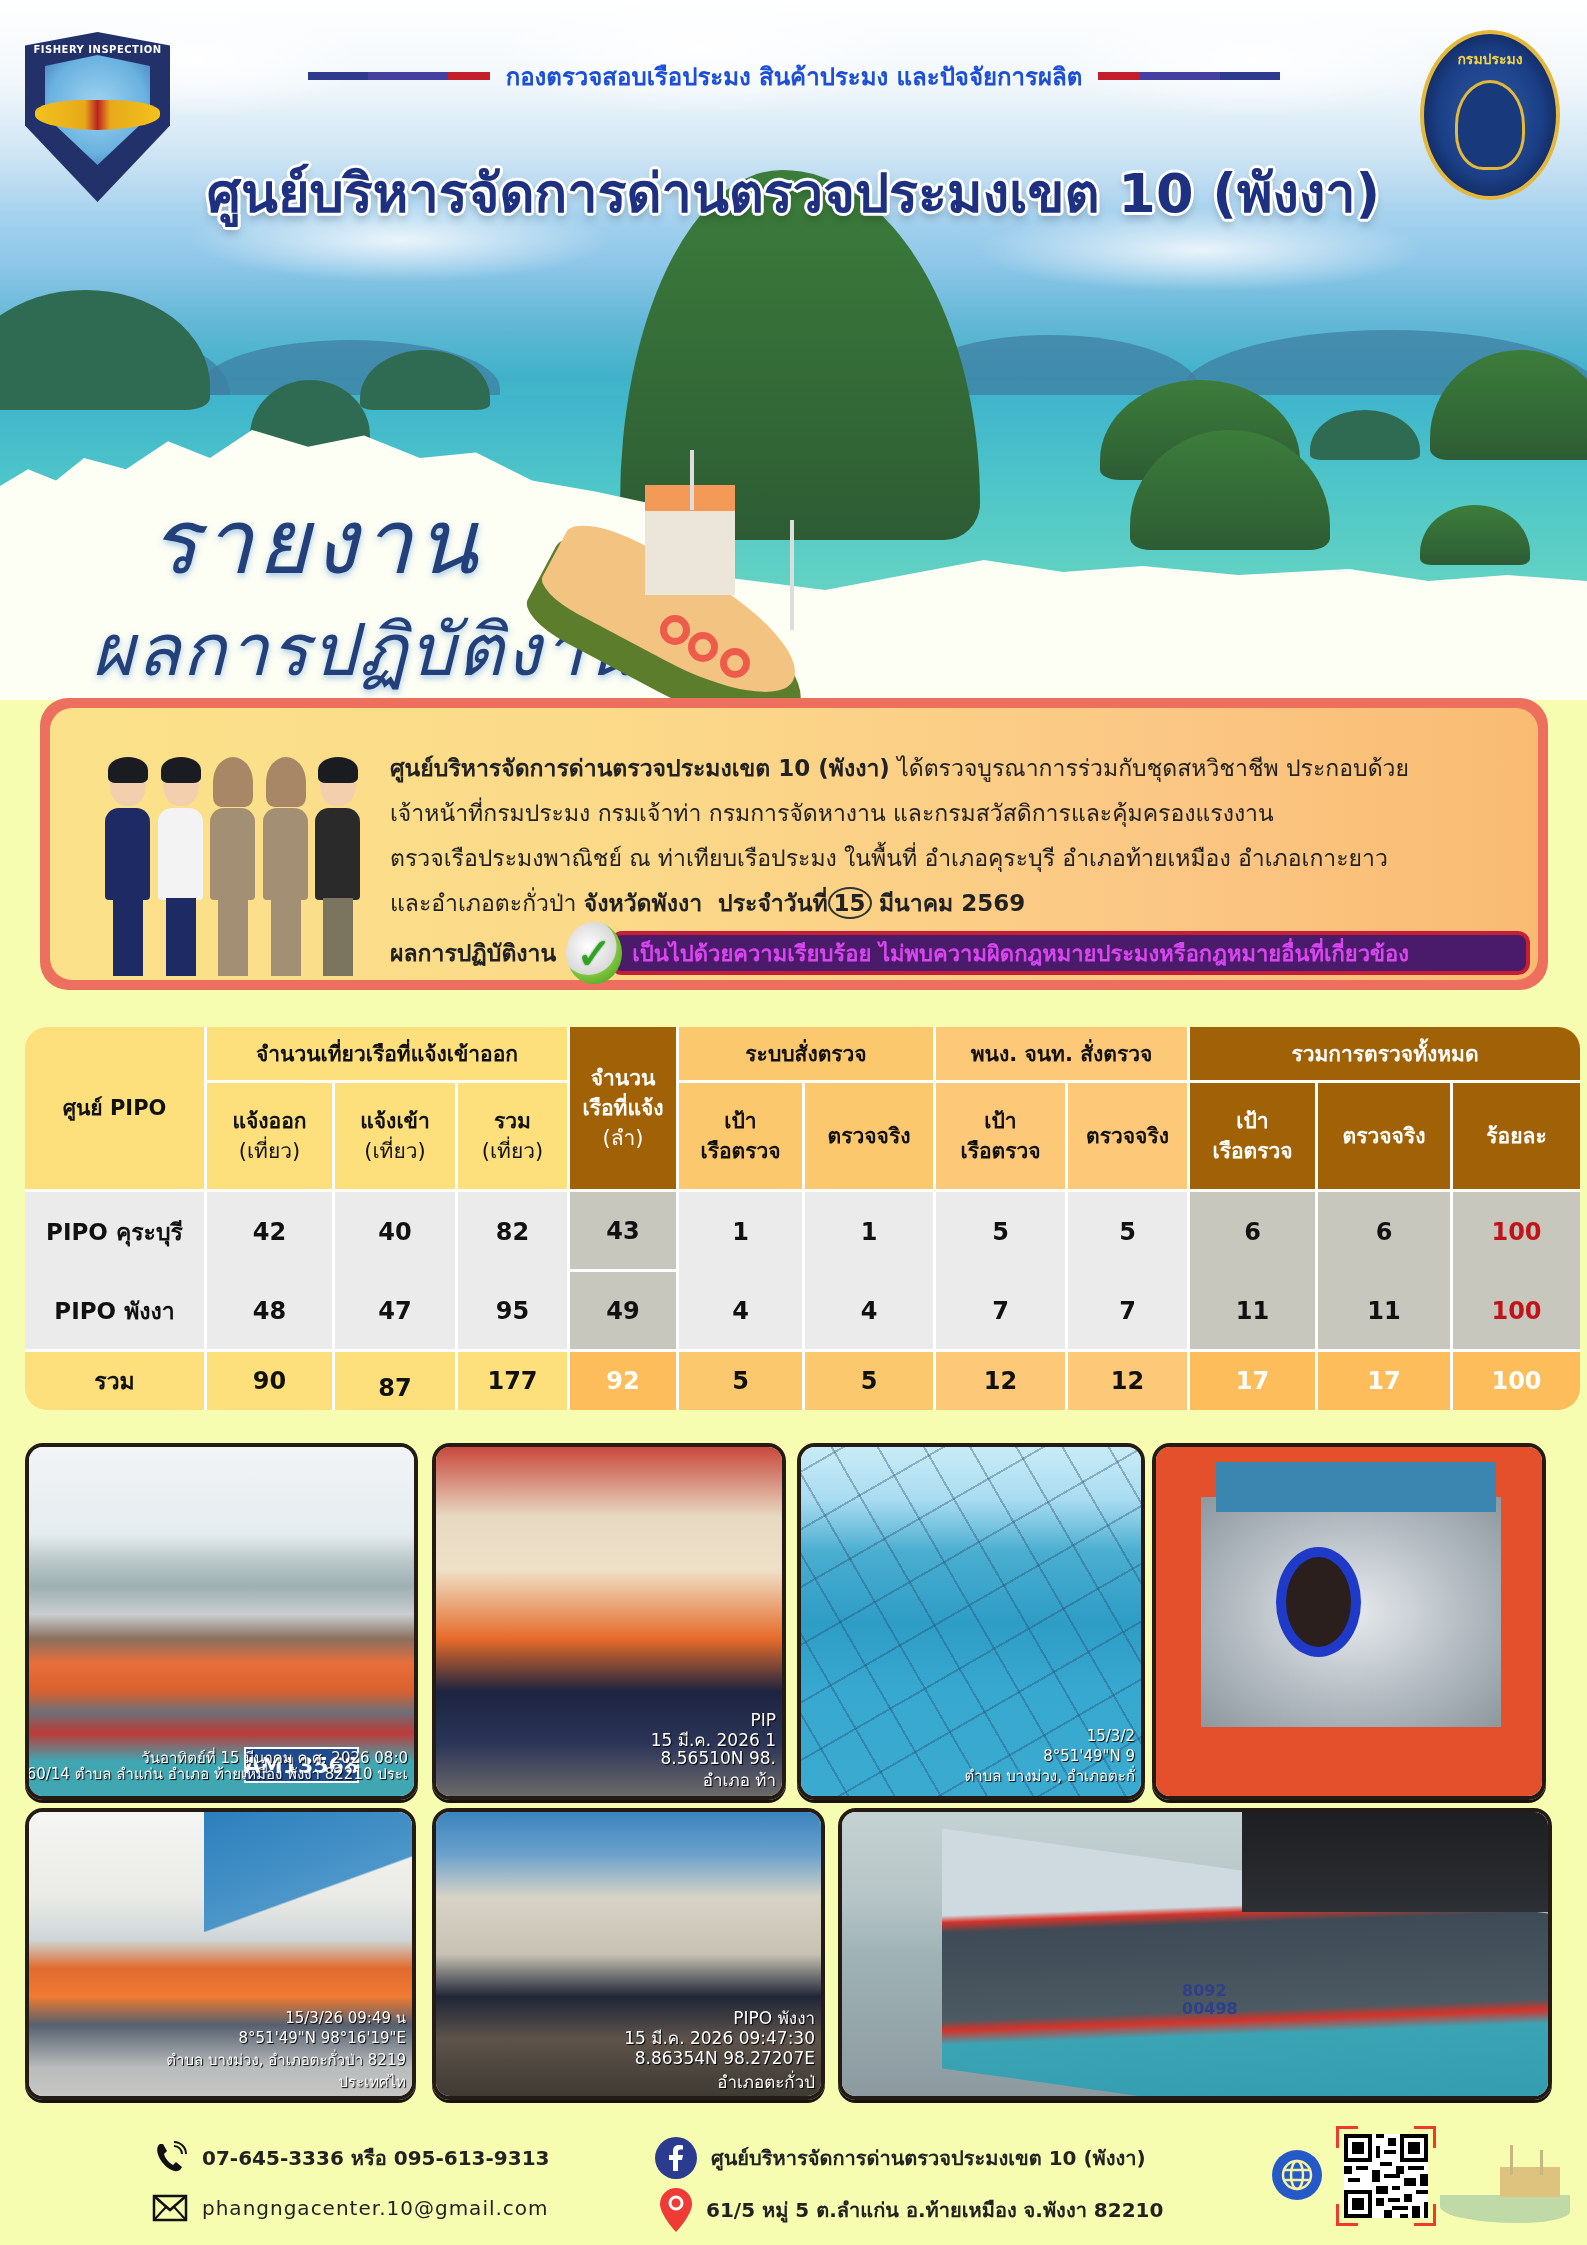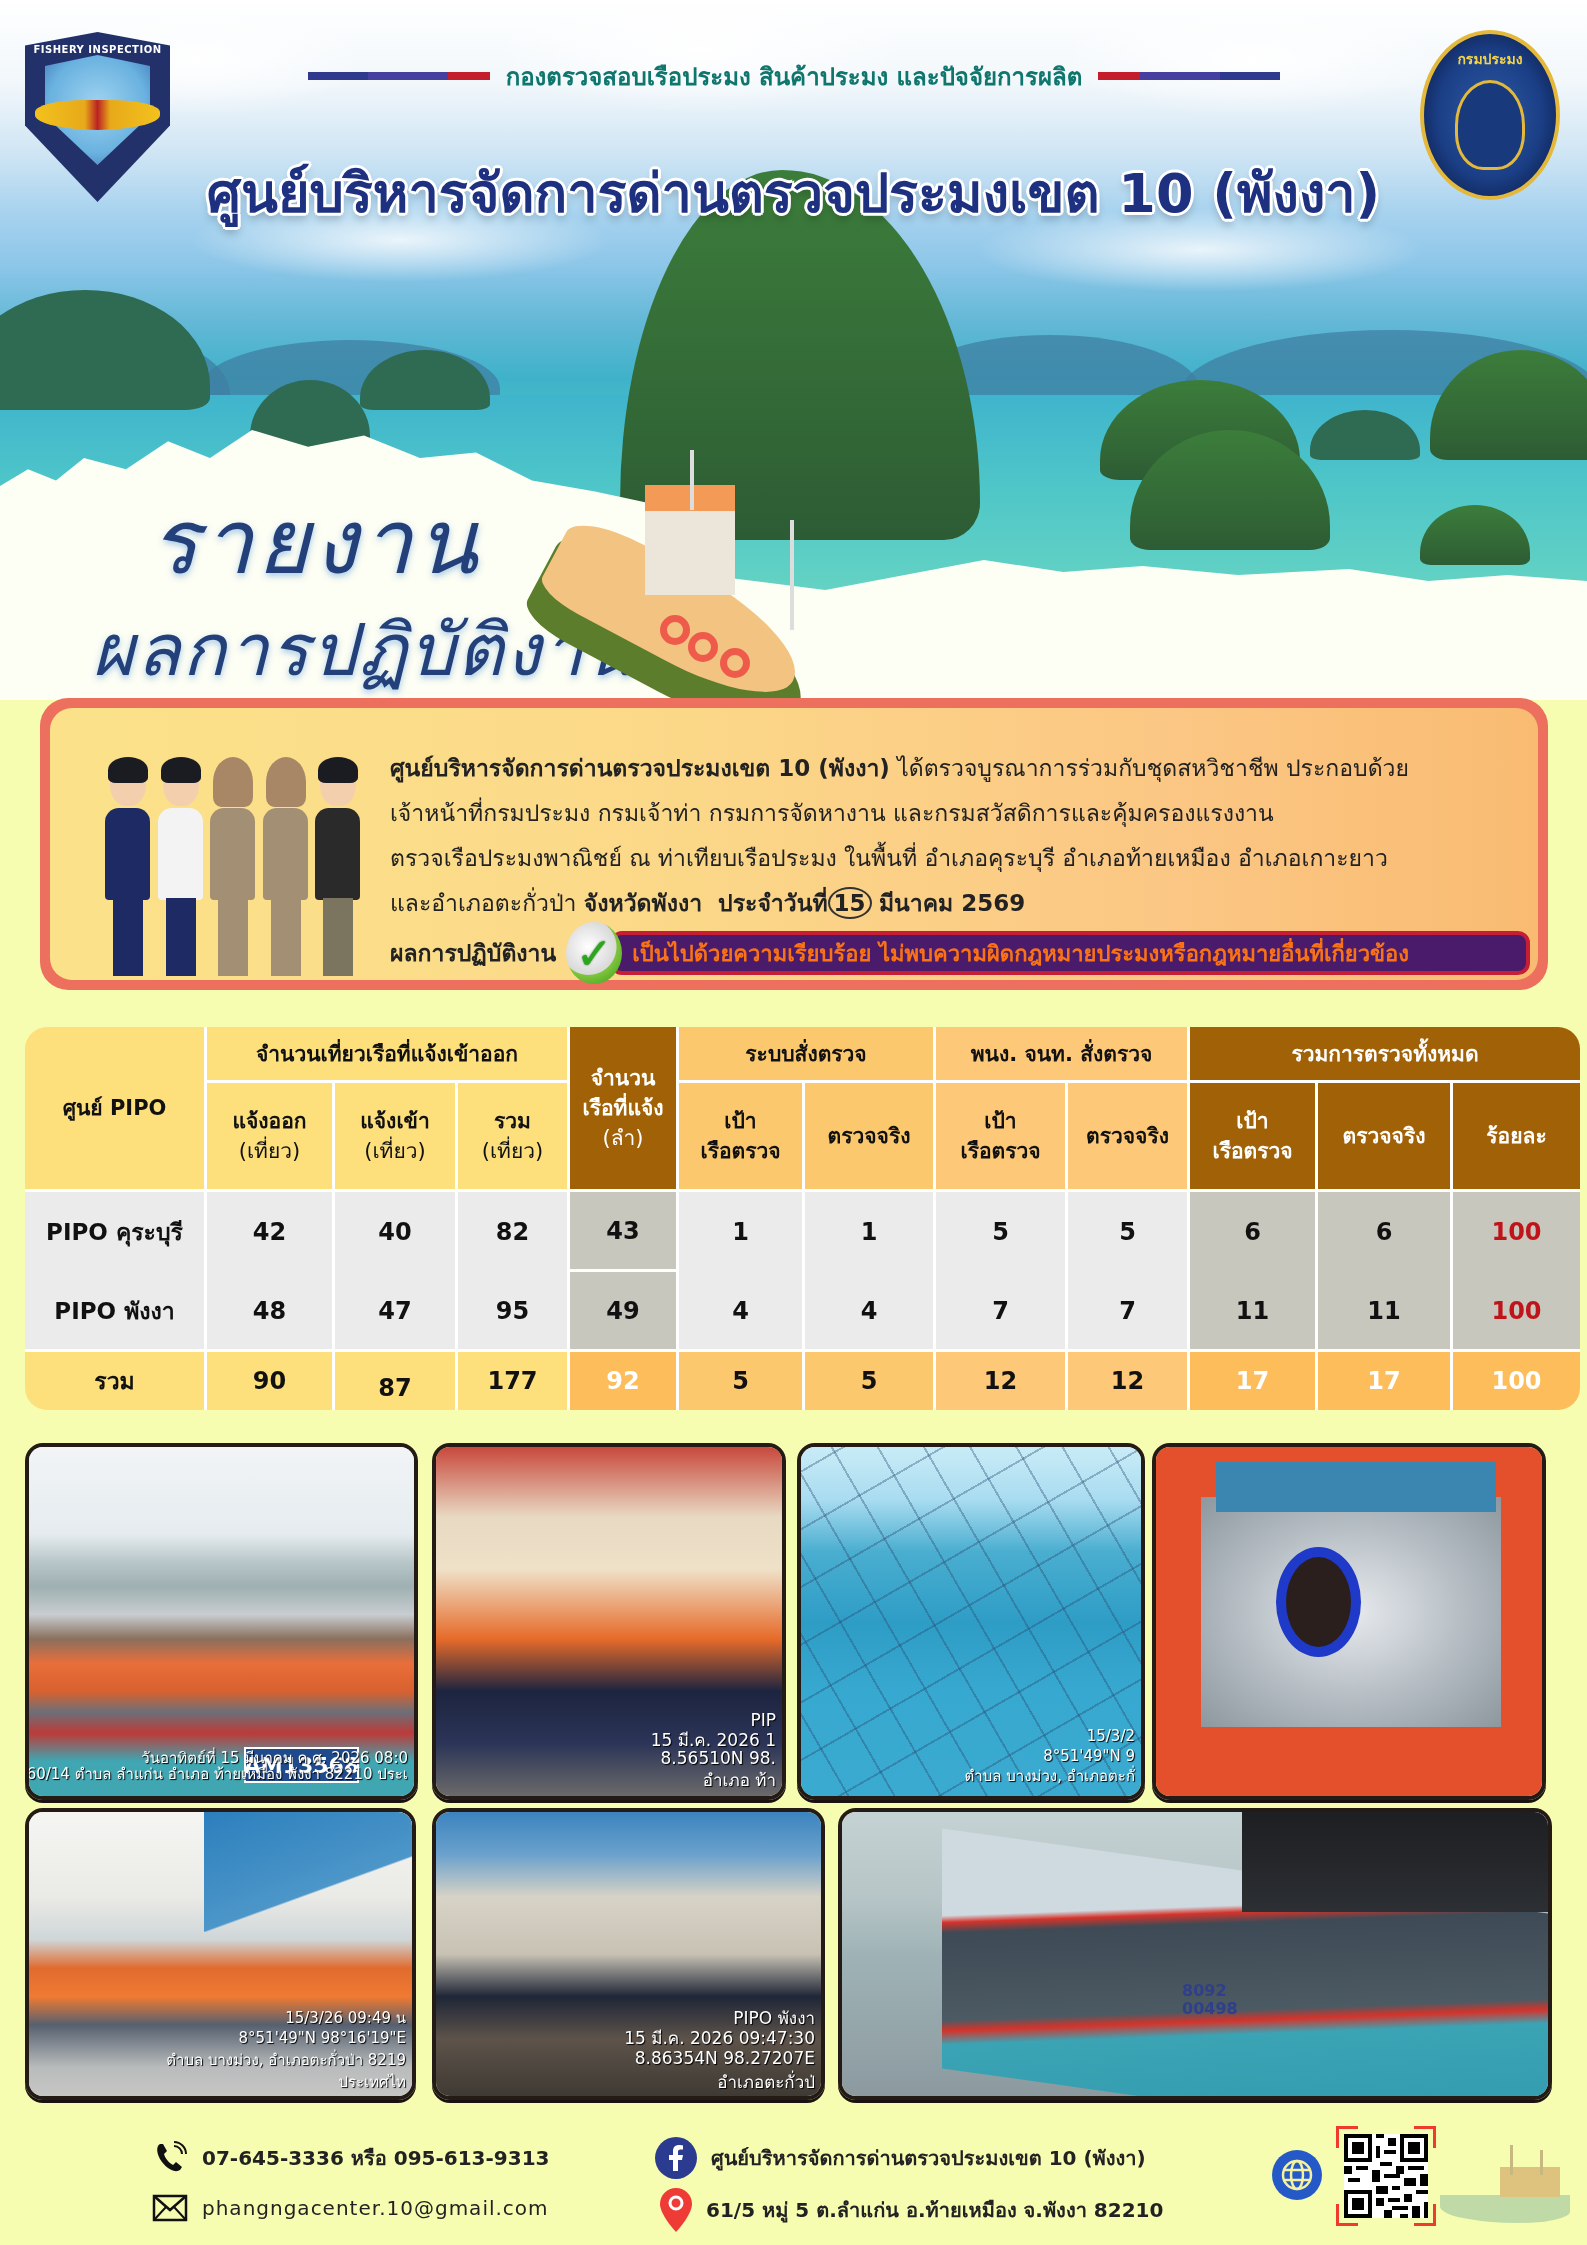--- a/index.html
+++ b/index.html
@@ -83,21 +83,21 @@
     background: #183a7c;
   }
 
   .subtitle-wrap {
     position: absolute; left: 188px; top: 58px; width: 1212px; height: 36px;
     display: flex; align-items: center; justify-content: center; gap: 16px;
   }
   .rule { height: 8px; width: 182px; display: flex; }
   .rule span { display: block; height: 100%; }
   .subtitle {
-    font-size: 24px; font-weight: bold; color: #0f766e; white-space: nowrap;
+    font-size: 24px; font-weight: bold; color: #1d4ed8; white-space: nowrap;
   }
   .main-title {
     position: absolute; left: 0; top: 150px; width: 1587px; text-align: center;
     font-size: 54px; font-weight: bold; color: #1e3080;
     text-shadow: 3px 0 0 #fff, -3px 0 0 #fff, 0 3px 0 #fff, 0 -3px 0 #fff, 2px 2px 0 #fff, -2px -2px 0 #fff, 2px -2px 0 #fff, -2px 2px 0 #fff, 0 6px 8px rgba(0,0,0,.25);
   }
 
   .report-title-1 {
     position: absolute; left: 150px; top: 470px;
     font-family: "DejaVu Serif", serif; font-style: italic;
@@ -178,21 +178,21 @@
     width: 56px; height: 62px; border-radius: 50%;
     background: radial-gradient(circle at 40% 40%, #ffffff 0%, #d9d9d9 55%, #7fc43b 57%, #2f9a17 100%);
     display: flex; align-items: center; justify-content: center;
     font-size: 44px; font-weight: bold; color: #2aa71b; z-index: 2; position: relative;
     text-shadow: 0 0 2px #0a5a05;
   }
   .result-banner {
     margin-left: -12px; height: 44px; flex: 1;
     background: #4a1b6a; border: 4px solid #c61e34; border-radius: 12px;
     display: flex; align-items: center; padding-left: 18px;
-    font-size: 22px; font-weight: bold; color: #f97316; white-space: nowrap;
+    font-size: 22px; font-weight: bold; color: #d946ef; white-space: nowrap;
   }
 
   
   .table-wrap { position: absolute; left: 25px; top: 1027px; width: 1555px; height: 383px; }
   .grid {
     position: absolute; left: 0; top: 0; width: 100%; height: 100%;
     border-radius: 22px; overflow: hidden;
   }
   .cell {
     position: absolute; display: flex; align-items: center; justify-content: center;

